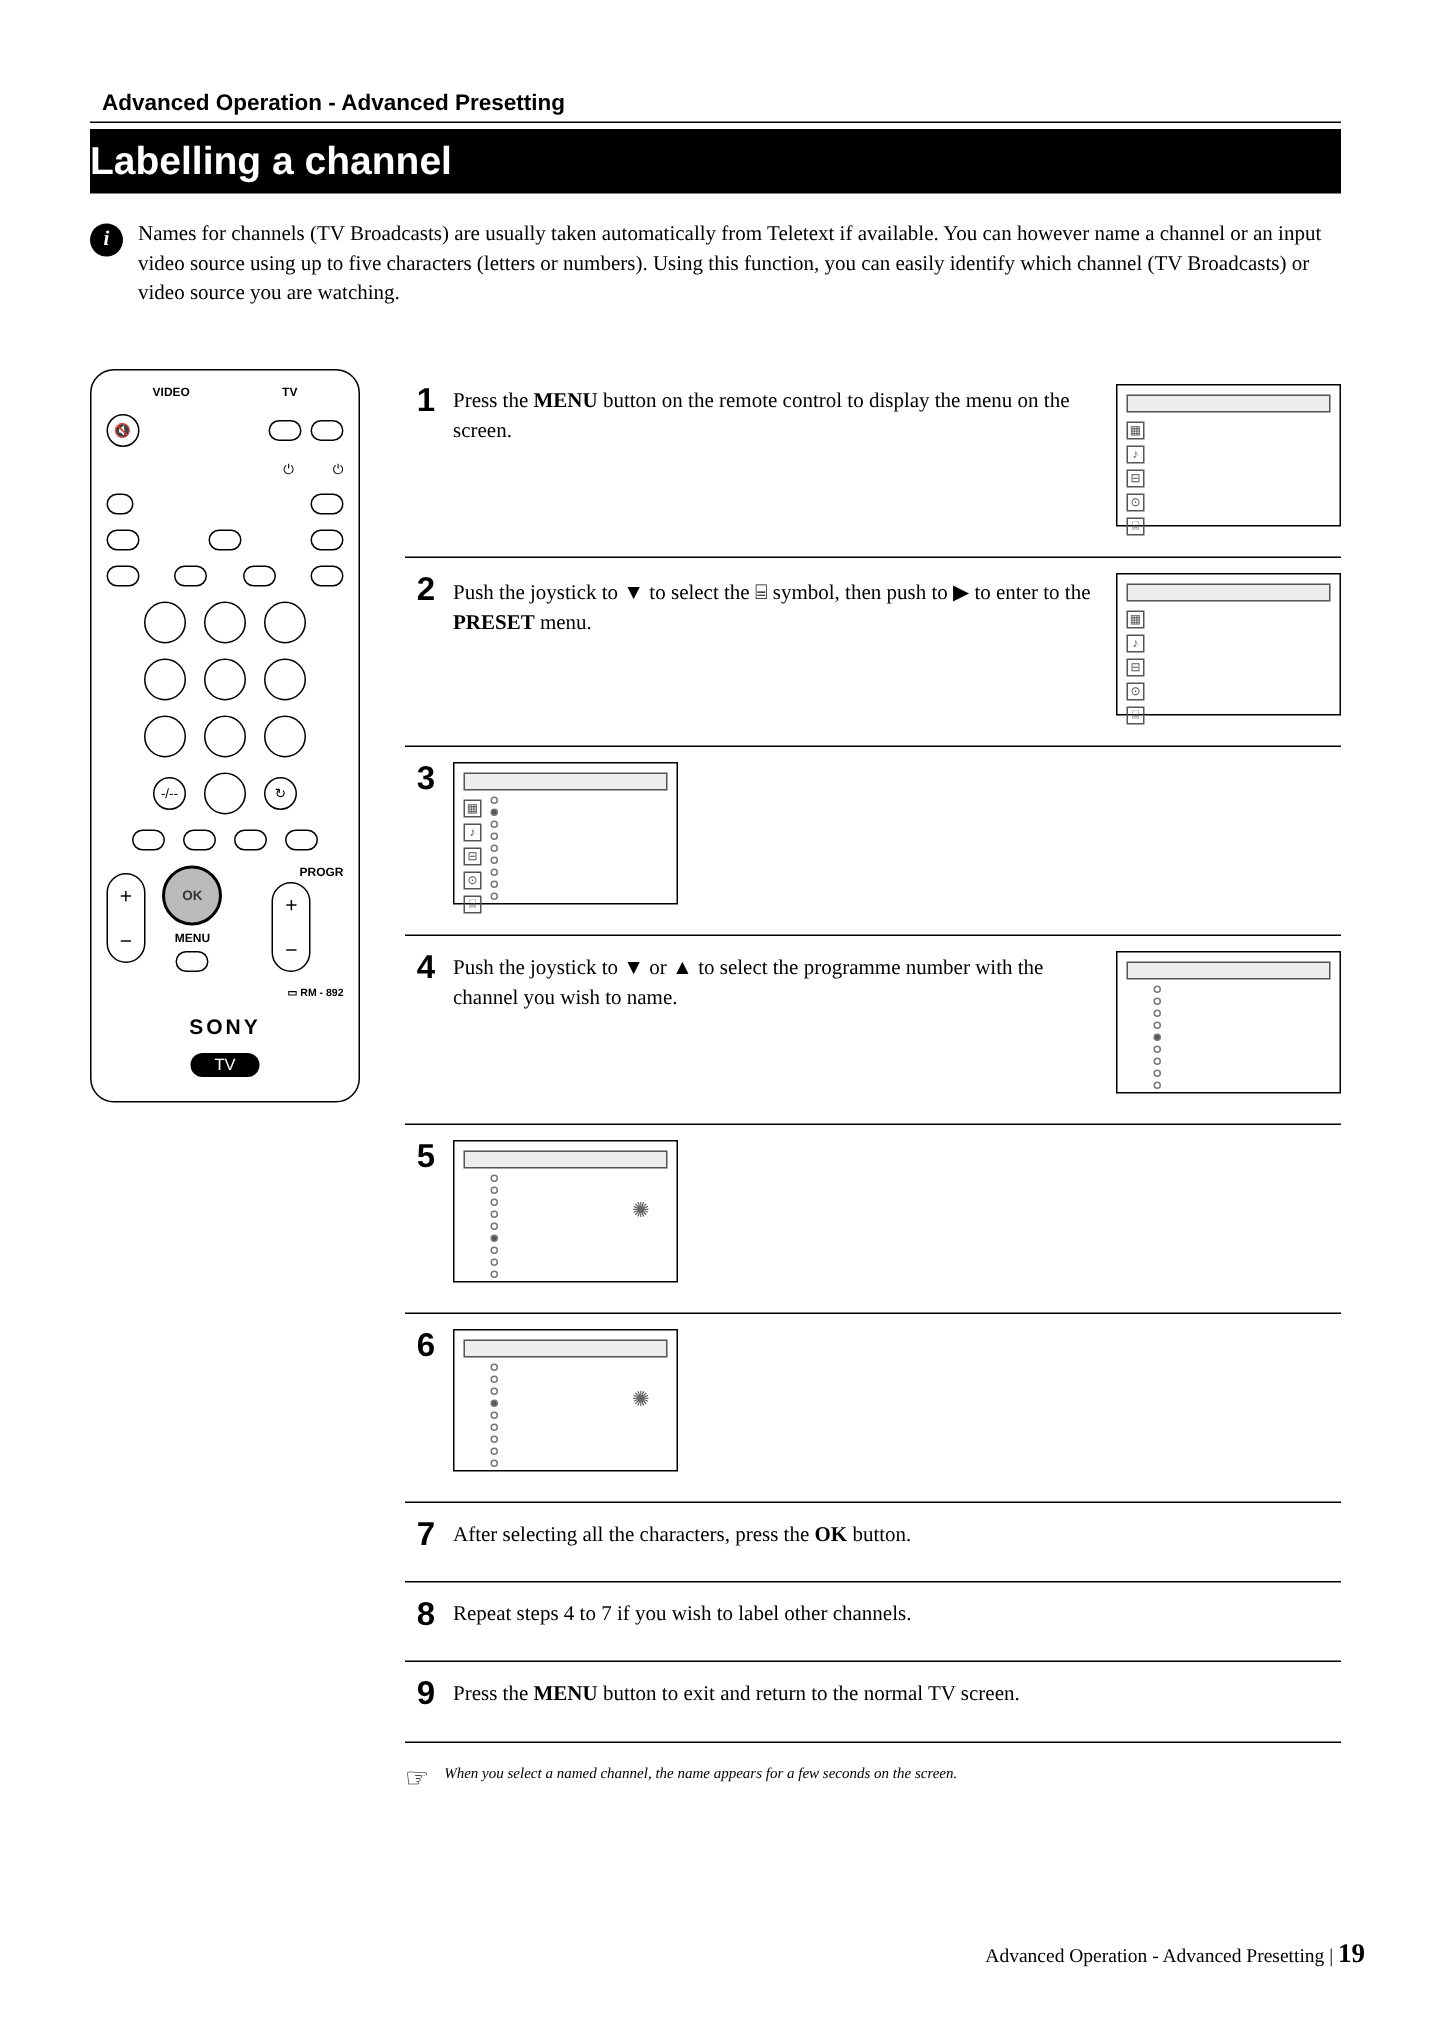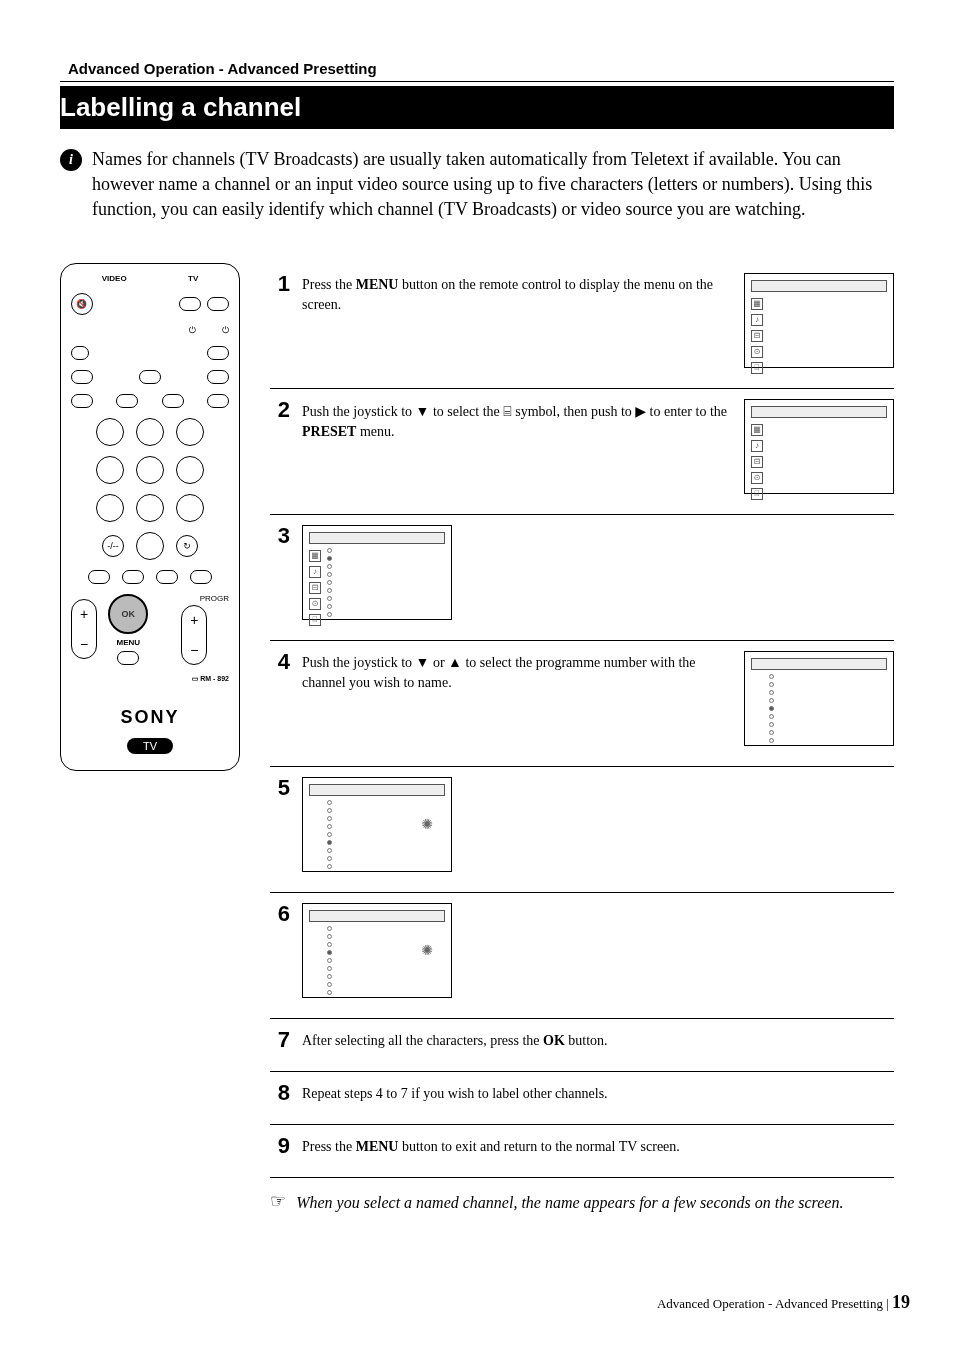--- a/index.html
+++ b/index.html
@@ -37,21 +37,21 @@
     margin-bottom: 40px;
   }
   .info-icon {
     width: 22px; height: 22px;
     background:#000; border-radius:50%;
     display:flex; align-items:center; justify-content:center;
     color:#fff; font-family: Georgia, serif; font-weight:bold;
     font-style: italic; font-size: 14px; flex:0 0 22px;
     margin-top:2px;
   }
-  .intro-text { font-size: 18px; line-height: 1.4; }
+  .intro-text { font-size: 14px; line-height: 1.4; }
   .columns {
     display: flex;
     gap: 30px;
   }
   .remote-col {
     width: 180px;
     flex: 0 0 180px;
     display:flex; flex-direction:column; gap:12px;
   }
   .remote {
@@ -63,21 +63,21 @@
     font-size: 8px;
     display:flex; flex-direction:column; align-items:center; gap:10px;
   }
   .remote .row { display:flex; justify-content:space-between; width:100%; align-items:center; }
   .remote .row.center { justify-content:center; gap:12px;}
   .small-oval { width:22px; height:14px; border:1.2px solid #000; border-radius:8px; }
   .small-circle { width:22px; height:22px; border:1.2px solid #000; border-radius:50%; display:flex;align-items:center;justify-content:center;font-size:9px;}
   .med-circle { width:28px; height:28px; border:1.2px solid #000; border-radius:50%; }
   .big-circle { width:40px; height:40px; border:2px solid #000; border-radius:50%; background:#bbb; display:flex;align-items:center;justify-content:center;font-size:9px;font-weight:bold;color:#333;}
   .vert-btn { width:26px; height:60px; border:1.5px solid #000; border-radius:13px; display:flex;flex-direction:column;align-items:center;justify-content:space-between;padding:6px 0;font-size:14px;}
-  .brand { font-family: Arial, sans-serif; font-weight:bold; letter-spacing:2px; font-size:18px;margin-top:14px;}
+  .brand { font-family: Arial, sans-serif; font-weight:bold; letter-spacing:2px; font-size:14px;}
   .tv-badge { background:#000;color:#fff;padding:2px 16px;border-radius:10px;font-size:11px;}
   .labels-top { display:flex; justify-content:space-around; width:100%; font-weight:bold; font-size:8px;align-items:center;}
   .steps-col {
     flex: 1;
     display:flex; flex-direction:column;
   }
   .step {
     display: flex;
     gap: 12px;
     padding: 10px 0 20px 0;
@@ -111,21 +111,21 @@
     display:flex; flex-direction:column; gap:4px;
   }
   .screen-box .side-icons .ic {
     width:12px;height:12px;border:1px solid #555;font-size:8px;line-height:10px;text-align:center;color:#555;
   }
   .tri { font-family: Arial, sans-serif; }
   .note-row {
     display:flex; gap:10px; padding:14px 0; border-top:1px solid #000;
   }
   .hand-icon { font-size:18px; line-height:1; }
-  .note-text { font-style: italic; font-size:16px; line-height:1.4; }
+  .note-text { font-style: italic; font-size:10px; line-height:1.4; }
   .footer {
     position:absolute; bottom:36px; right:44px;
     font-size:13px;
   }
   .footer .pg { font-weight:bold; font-size:18px; }
   .sun { position:absolute; right:18px; top:50%; transform:translateY(-50%); font-size:14px; color:#666;}
   .dotcol { position:absolute; left:24px; top:22px; display:flex; flex-direction:column; gap:3px;}
   .dotcol span { width:5px;height:5px;border:1px solid #777;border-radius:50%;}
   .dotcol span.fill { background:#555;}
 </style>
@@ -211,21 +211,21 @@
             <span>−</span>
           </div>
         <div style="display:flex;flex-direction:column;align-items:center;gap:4px;">
           <div class="big-circle">
               <span>OK</span>
             </div>
           <div style="font-size:8px;font-weight:bold;">MENU</div>
           <div class="small-oval"></div>
         </div>
         <div style="display:flex;flex-direction:column;align-items:center;">
-          <div style="font-size:8px;font-weight:normal;margin-bottom:2px;margin-left:40px;">PROGR</div>
+          <div style="font-size:8px;font-weight:bold;margin-bottom:2px;margin-left:40px;">PROGR</div>
           <div class="vert-btn">
               <span>+</span>
               <span>−</span>
             </div>
         </div>
       </div>
       <div style="align-self:flex-end;font-size:7px;font-weight:bold;">▭ <span>RM - 892</span></div>
       <div class="brand">SONY</div>
       <div class="tv-badge">TV</div>
     </div>

